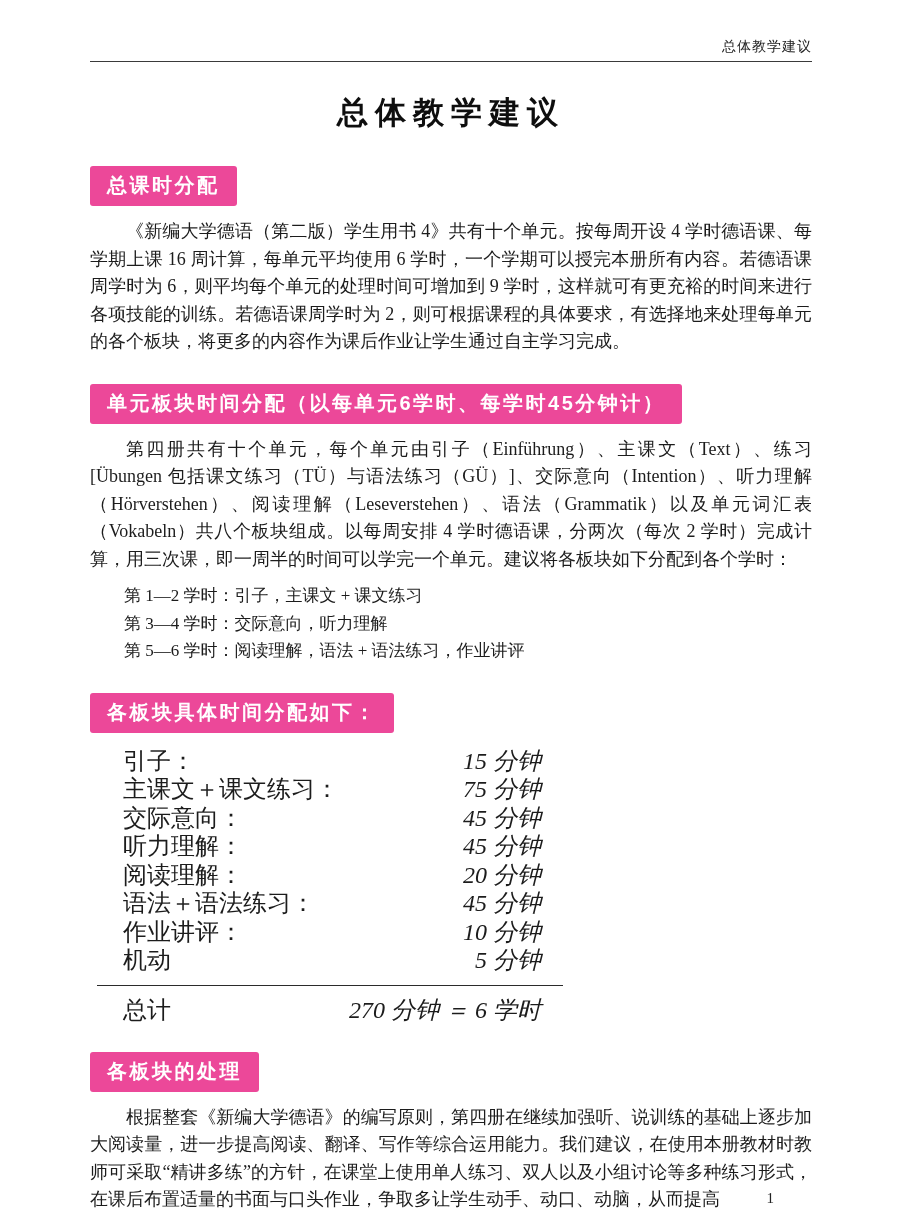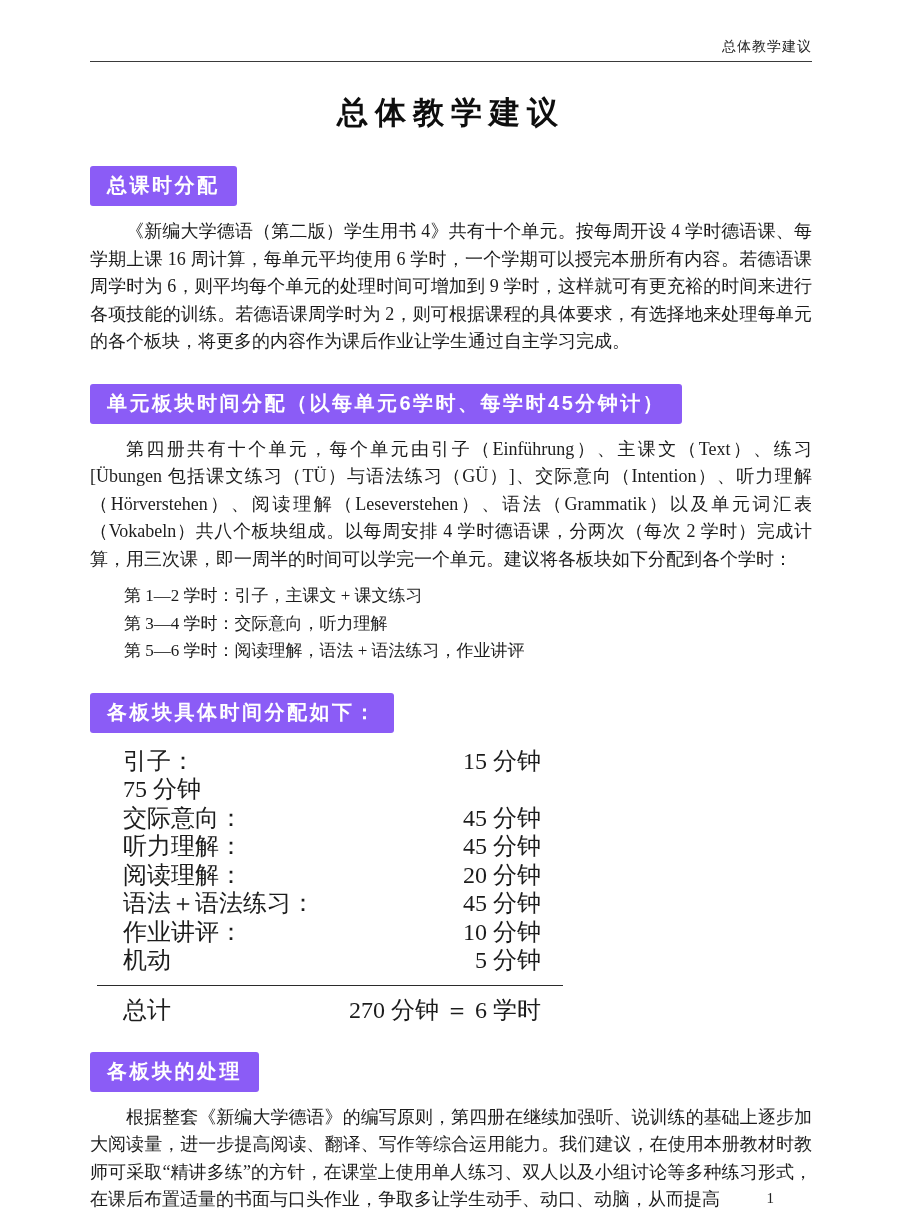--- a/index.html
+++ b/index.html
@@ -14,39 +14,39 @@
     border-bottom:1.5px solid #3a3a3a; text-align:right;
     padding-bottom:5px; font-size:14px; letter-spacing:1px; color:#222;
   }
 
   .doc-title {
     margin-top:30px; text-align:center; font-size:31px; letter-spacing:7px;
     font-weight:bold; color:#0e0e0e;
   }
 
   .black-heading {
-    display:table; margin-top:28px; background:#8b5cf6; color:#ffffff;
+    display:table; margin-top:28px; background:#ec4899; color:#ffffff;
     font-family:"Liberation Sans","DejaVu Sans",sans-serif; font-weight:bold;
     font-size:20px; letter-spacing:2.5px; padding:6px 17px 7px; border-radius:3px;
     white-space:nowrap;
   }
   .black-heading.first { margin-top:32px; }
 
   .body-para {
     margin-top:12px; font-size:18px; line-height:27.5px; text-indent:2em;
     text-align:justify; color:#1c1c1c;
   }
 
   .hour-lines { margin-top:9px; }
   .hour-line { font-size:17px; line-height:27.5px; padding-left:2em; color:#1c1c1c; }
 
   .time-table { margin-top:14px; margin-left:33px; width:418px; font-size:24px; color:#1c1c1c; }
   .tt-row { display:flex; justify-content:space-between; align-items:baseline; line-height:28.5px; }
   .tt-label { white-space:nowrap; }
-  .tt-value { white-space:nowrap; }
+  .tt-value { white-space:nowrap;font-style:italic; }
   .tt-divider { border-top:1.5px solid #2b2b2b; margin:10px -22px 10px -26px; height:0; }
   .tt-total { display:flex; justify-content:space-between; align-items:flex-start; line-height:28px; }
 
   .page-number { position:absolute; right:126px; bottom:16px; font-size:15px; color:#222; }
 </style>
 </head>
 <body>
 
 <div class="page">
   <div class="content">
@@ -70,20 +70,21 @@
     </div>
 
     <div class="black-heading">各板块具体时间分配如下：</div>
 
     <div class="time-table">
       <div class="tt-row">
         <span class="tt-label">引子：</span>
         <span class="tt-value">15 分钟</span>
       </div>
       <div class="tt-row">
+        <span class="tt-label">主课文＋课文练习：</span>
         <span class="tt-value">75 分钟</span>
       </div>
       <div class="tt-row">
         <span class="tt-label">交际意向：</span>
         <span class="tt-value">45 分钟</span>
       </div>
       <div class="tt-row">
         <span class="tt-label">听力理解：</span>
         <span class="tt-value">45 分钟</span>
       </div>

